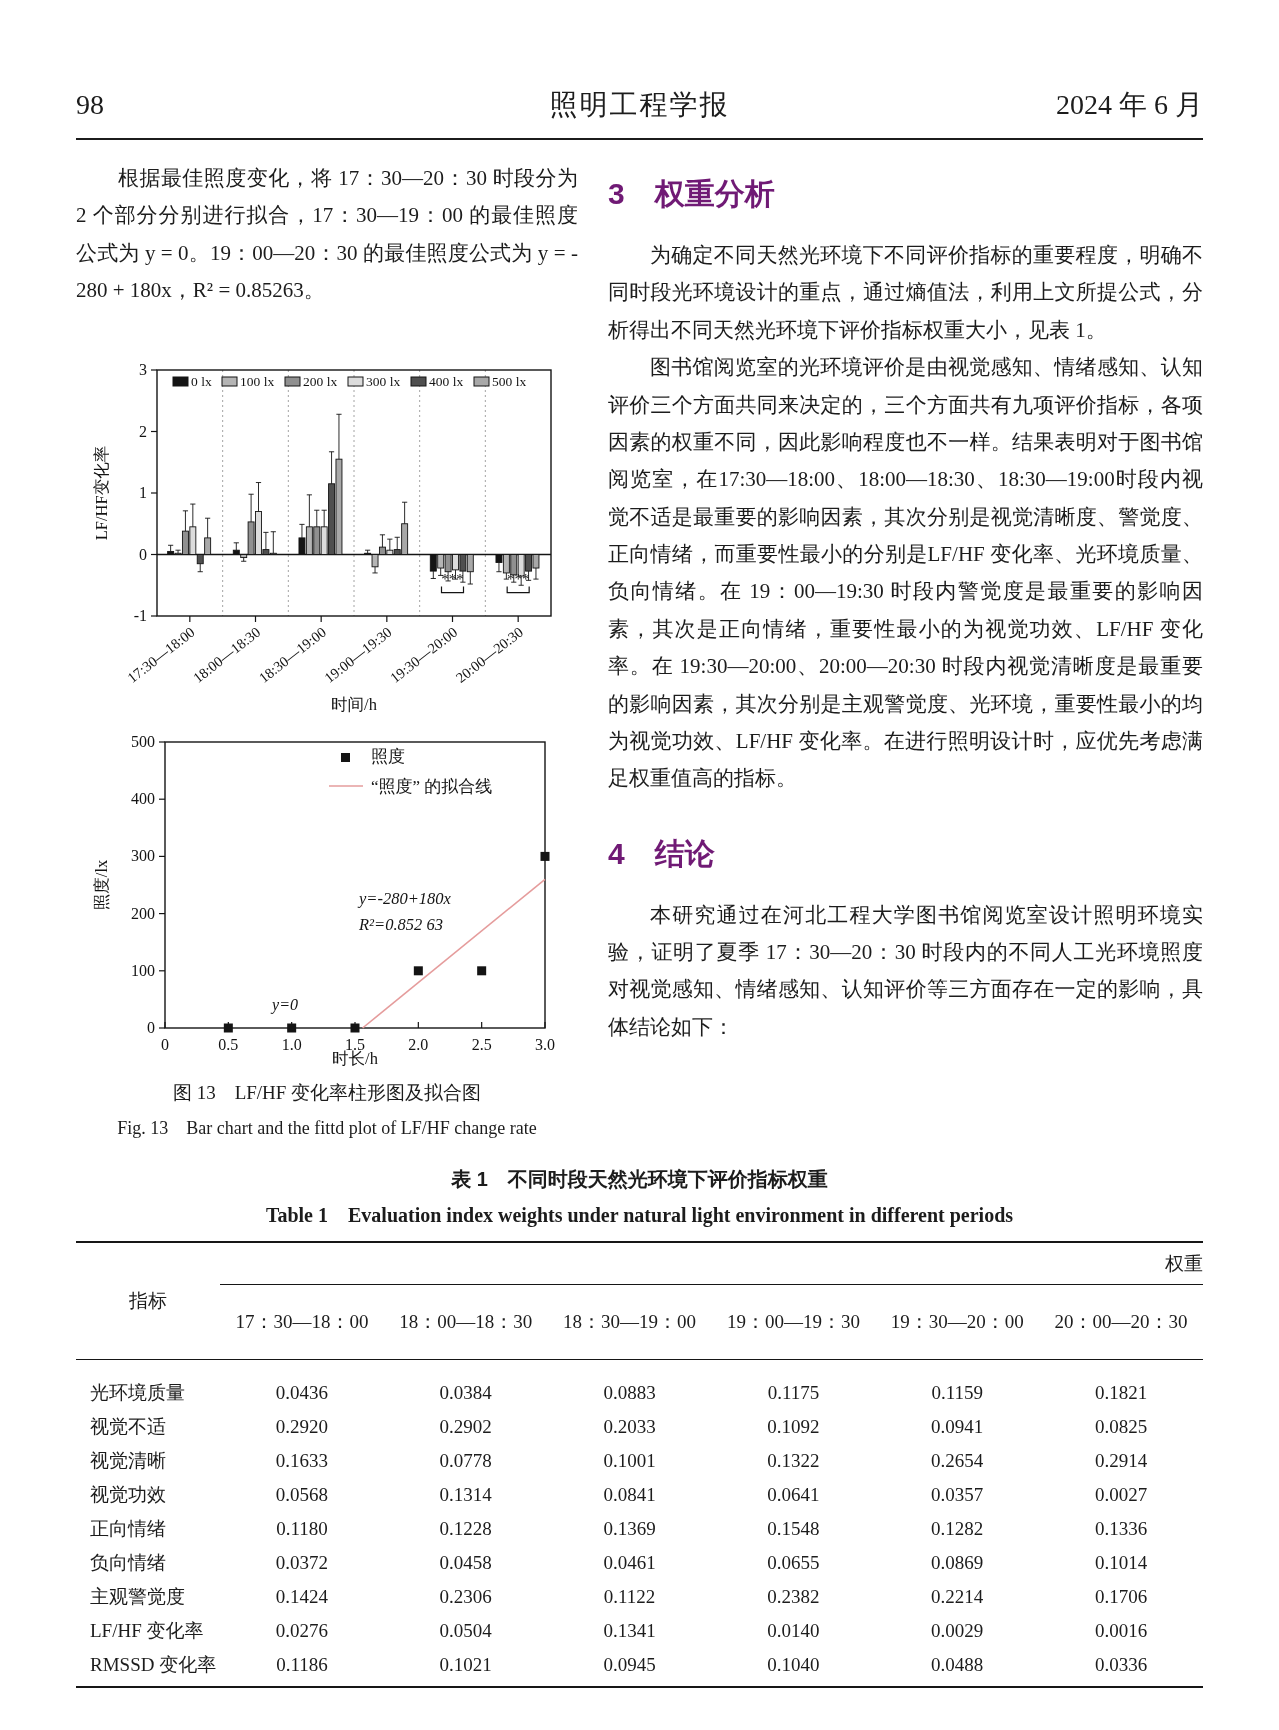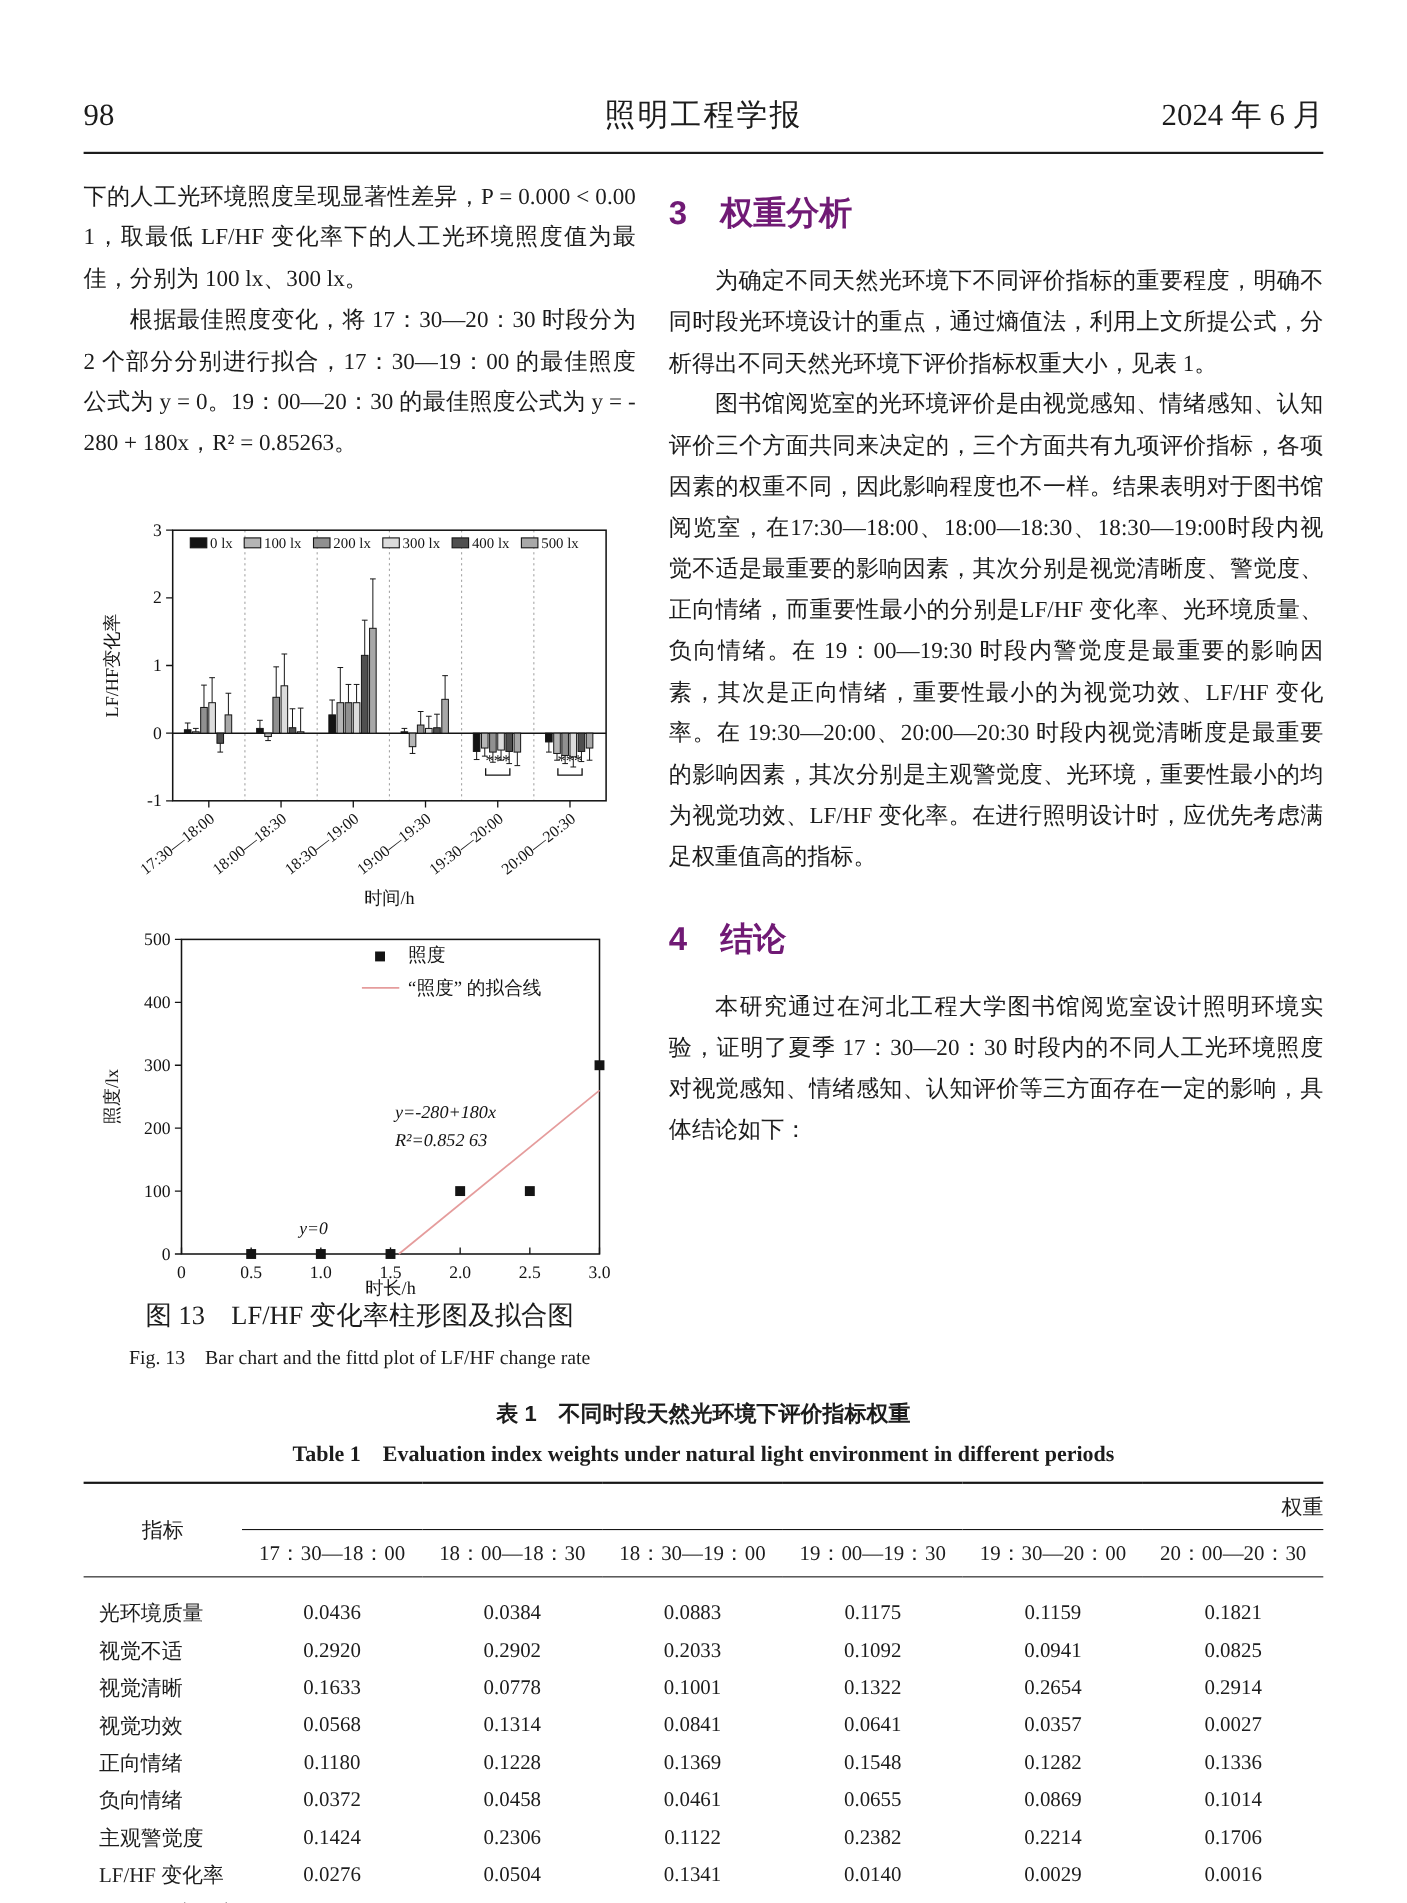--- a/index.html
+++ b/index.html
@@ -28,58 +28,57 @@
 
   .section-heading{
     font-family:"Liberation Sans","DejaVu Sans",sans-serif;
     font-size:30px;font-weight:700;color:#701a75;margin:14px 0 22px 0;
   }
   .section-heading .num{margin-right:30px;}
   .mt-big{margin-top:36px;}
 
   figure.figure{margin:16px 0 0 0;text-align:center;}
   .chart{display:block;margin:0 auto;}
-  .fig-caption-zh{font-size:24px;text-align:center;}
+  .fig-caption-zh{font-size:19px;text-align:center;margin-top:12px;}
   .fig-caption-en{font-size:18px;text-align:center;margin-top:10px;}
 
   .table-section{margin-top:26px;}
   .tbl-title-zh{
     font-family:"Liberation Sans","DejaVu Sans",sans-serif;
     font-weight:700;font-size:20px;text-align:center;
   }
   .tbl-title-en{font-weight:700;font-size:20px;text-align:center;margin-top:9px;}
   table.weights{
     width:100%;border-collapse:collapse;margin-top:12px;table-layout:fixed;
     border-top:2.5px solid #161616;border-bottom:2.5px solid #161616;
     font-size:19px;color:#1c1c1c;
   }
   table.weights th{font-weight:normal;}
   th.ind-hdr{width:142px;text-align:center;border-bottom:1.3px solid #161616;}
   th.wt-hdr{border-bottom:1.3px solid #161616;padding:8px 0 7px 0;text-align:right;}
-  tr.period-row th{border-bottom:1.3px solid #161616;padding:8px 0;white-space:nowrap;}
+  tr.period-row th{border-bottom:1.3px solid #161616;padding:24px 0;white-space:nowrap;}
   table.weights tbody td{padding:4px 0 4px 0;text-align:center;}
   table.weights tbody td.ind{text-align:left;padding-left:14px;white-space:nowrap;}
   table.weights tbody tr:first-child td{padding-top:20px;}
   table.weights tbody tr:last-child td{padding-bottom:8px;}
 </style>
 </head>
 <body>
 
 <div class="page">
 
   <header class="page-header">
     <span class="hdr-left">98</span>
     <span class="hdr-center">照明工程学报</span>
     <span class="hdr-right">2024 年 6 月</span>
   </header>
 
   <div class="columns">
 
     <div class="col-left">
-      <p class="body-text no-indent">下的人工光环境照度呈现显著性差异，P = 0.000 &lt; 0.001，取最低 LF/HF 变化率下的人工光环境照度值为最佳，分别为 100 lx、300 lx。</p>
       <p class="body-text">根据最佳照度变化，将 17：30—20：30 时段分为 2 个部分分别进行拟合，17：30—19：00 的最佳照度公式为 y = 0。19：00—20：30 的最佳照度公式为 y = -280 + 180x，R² = 0.85263。</p>
 
       <figure class="figure">
         <svg id="bar-chart" class="chart" width="472" height="390" viewBox="0 0 472 390" style="font-family: &quot;Liberation Serif&quot;, &quot;DejaVu Serif&quot;, serif;">
             <line x1="131.66666666666669" y1="44" x2="131.66666666666669" y2="290" stroke="#9a9a9a" stroke-dasharray="2 3" stroke-width="0.9"></line>
             <line x1="197.33333333333334" y1="44" x2="197.33333333333334" y2="290" stroke="#9a9a9a" stroke-dasharray="2 3" stroke-width="0.9"></line>
             <line x1="263" y1="44" x2="263" y2="290" stroke="#9a9a9a" stroke-dasharray="2 3" stroke-width="0.9"></line>
             <line x1="328.6666666666667" y1="44" x2="328.6666666666667" y2="290" stroke="#9a9a9a" stroke-dasharray="2 3" stroke-width="0.9"></line>
             <line x1="394.33333333333337" y1="44" x2="394.33333333333337" y2="290" stroke="#9a9a9a" stroke-dasharray="2 3" stroke-width="0.9"></line>
             <line x1="66" y1="228.5" x2="460" y2="228.5" stroke="#141414" stroke-width="1.4"></line>

